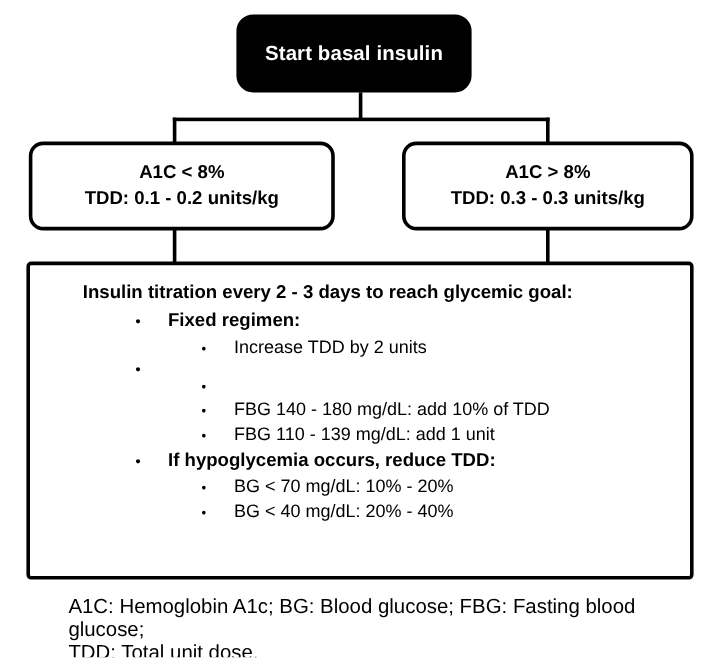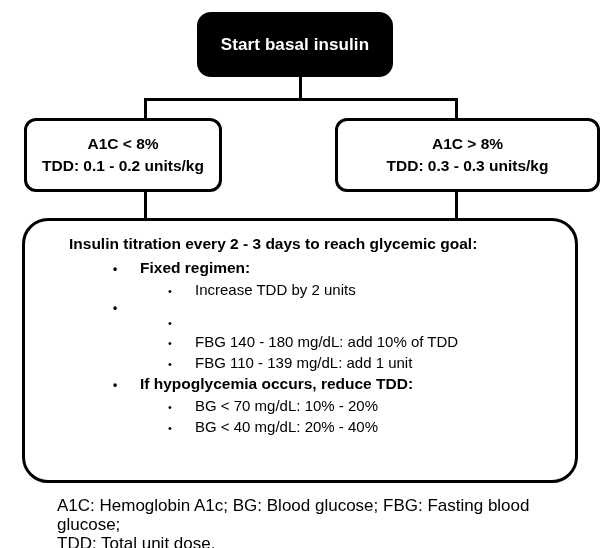--- a/index.html
+++ b/index.html
@@ -44,44 +44,44 @@
   #start-box .box-line {
     color: #ffffff;
     font-size: 17px;
     font-weight: bold;
     letter-spacing: .1px;
   }
 
   #branch-left {
     left: 24px;
     top: 118px;
-    width: 198px;
+    width: 255px;
     height: 74px;
     border-radius: 12px;
   }
   #branch-right {
     left: 335px;
     top: 118px;
-    width: 265px;
+    width: 243px;
     height: 74px;
     border-radius: 12px;
   }
   .branch .box-line {
     font-size: 15.5px;
     font-weight: bold;
     line-height: 22px;
     text-align: center;
   }
 
   #titration-box {
     left: 22px;
     top: 218px;
     width: 556px;
     height: 265px;
-    border-radius: 26px;
+    border-radius: 4px;
     align-items: flex-start;
     justify-content: flex-start;
     padding: 14px 0 0 0;
   }
 
   
   .conn {
     position: absolute;
     background: #000000;
   }

